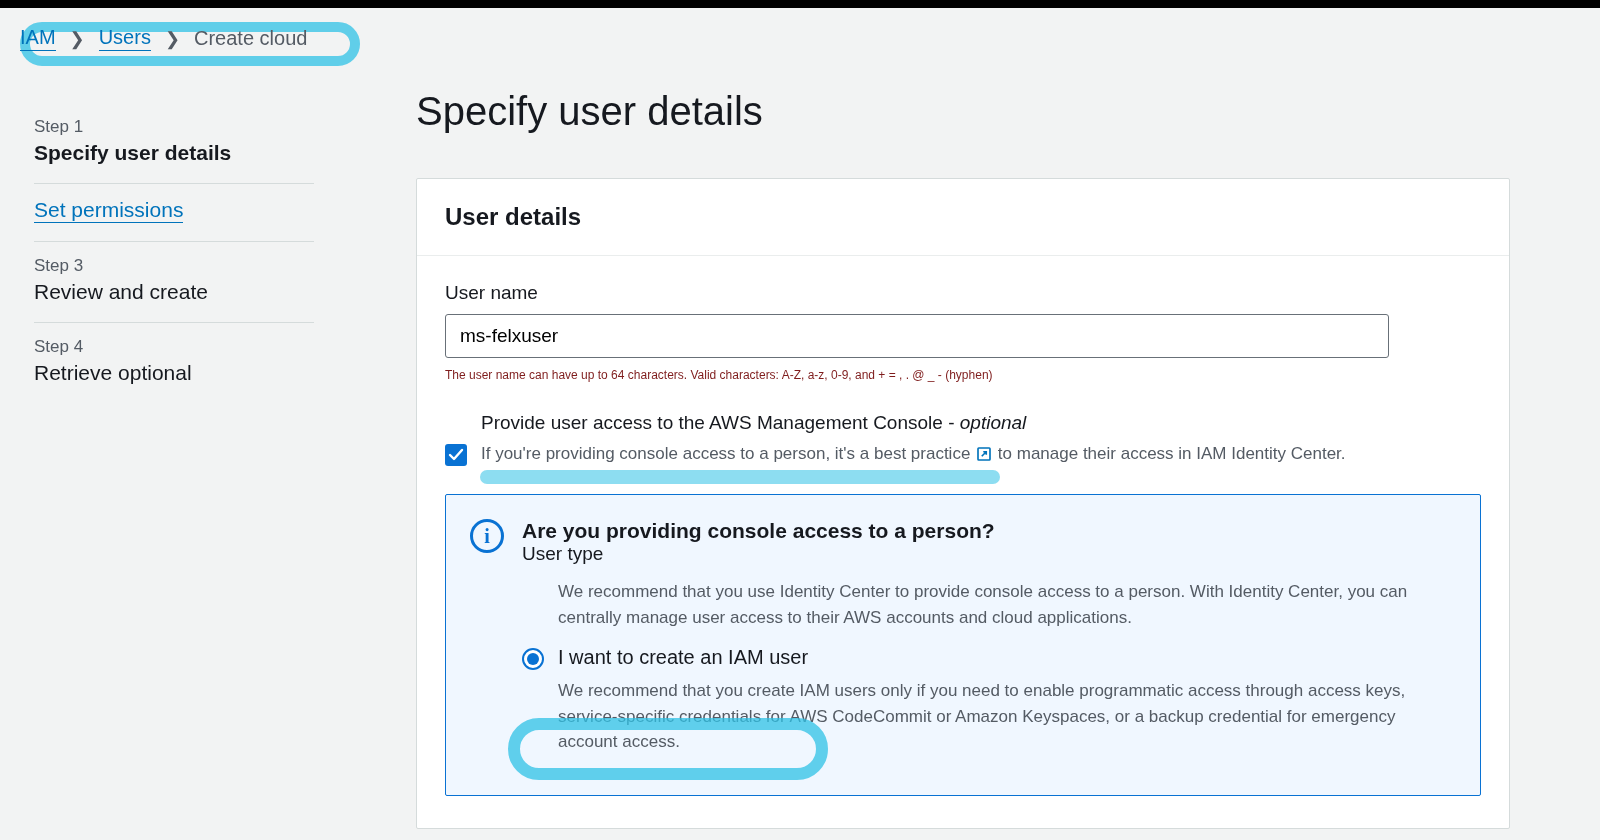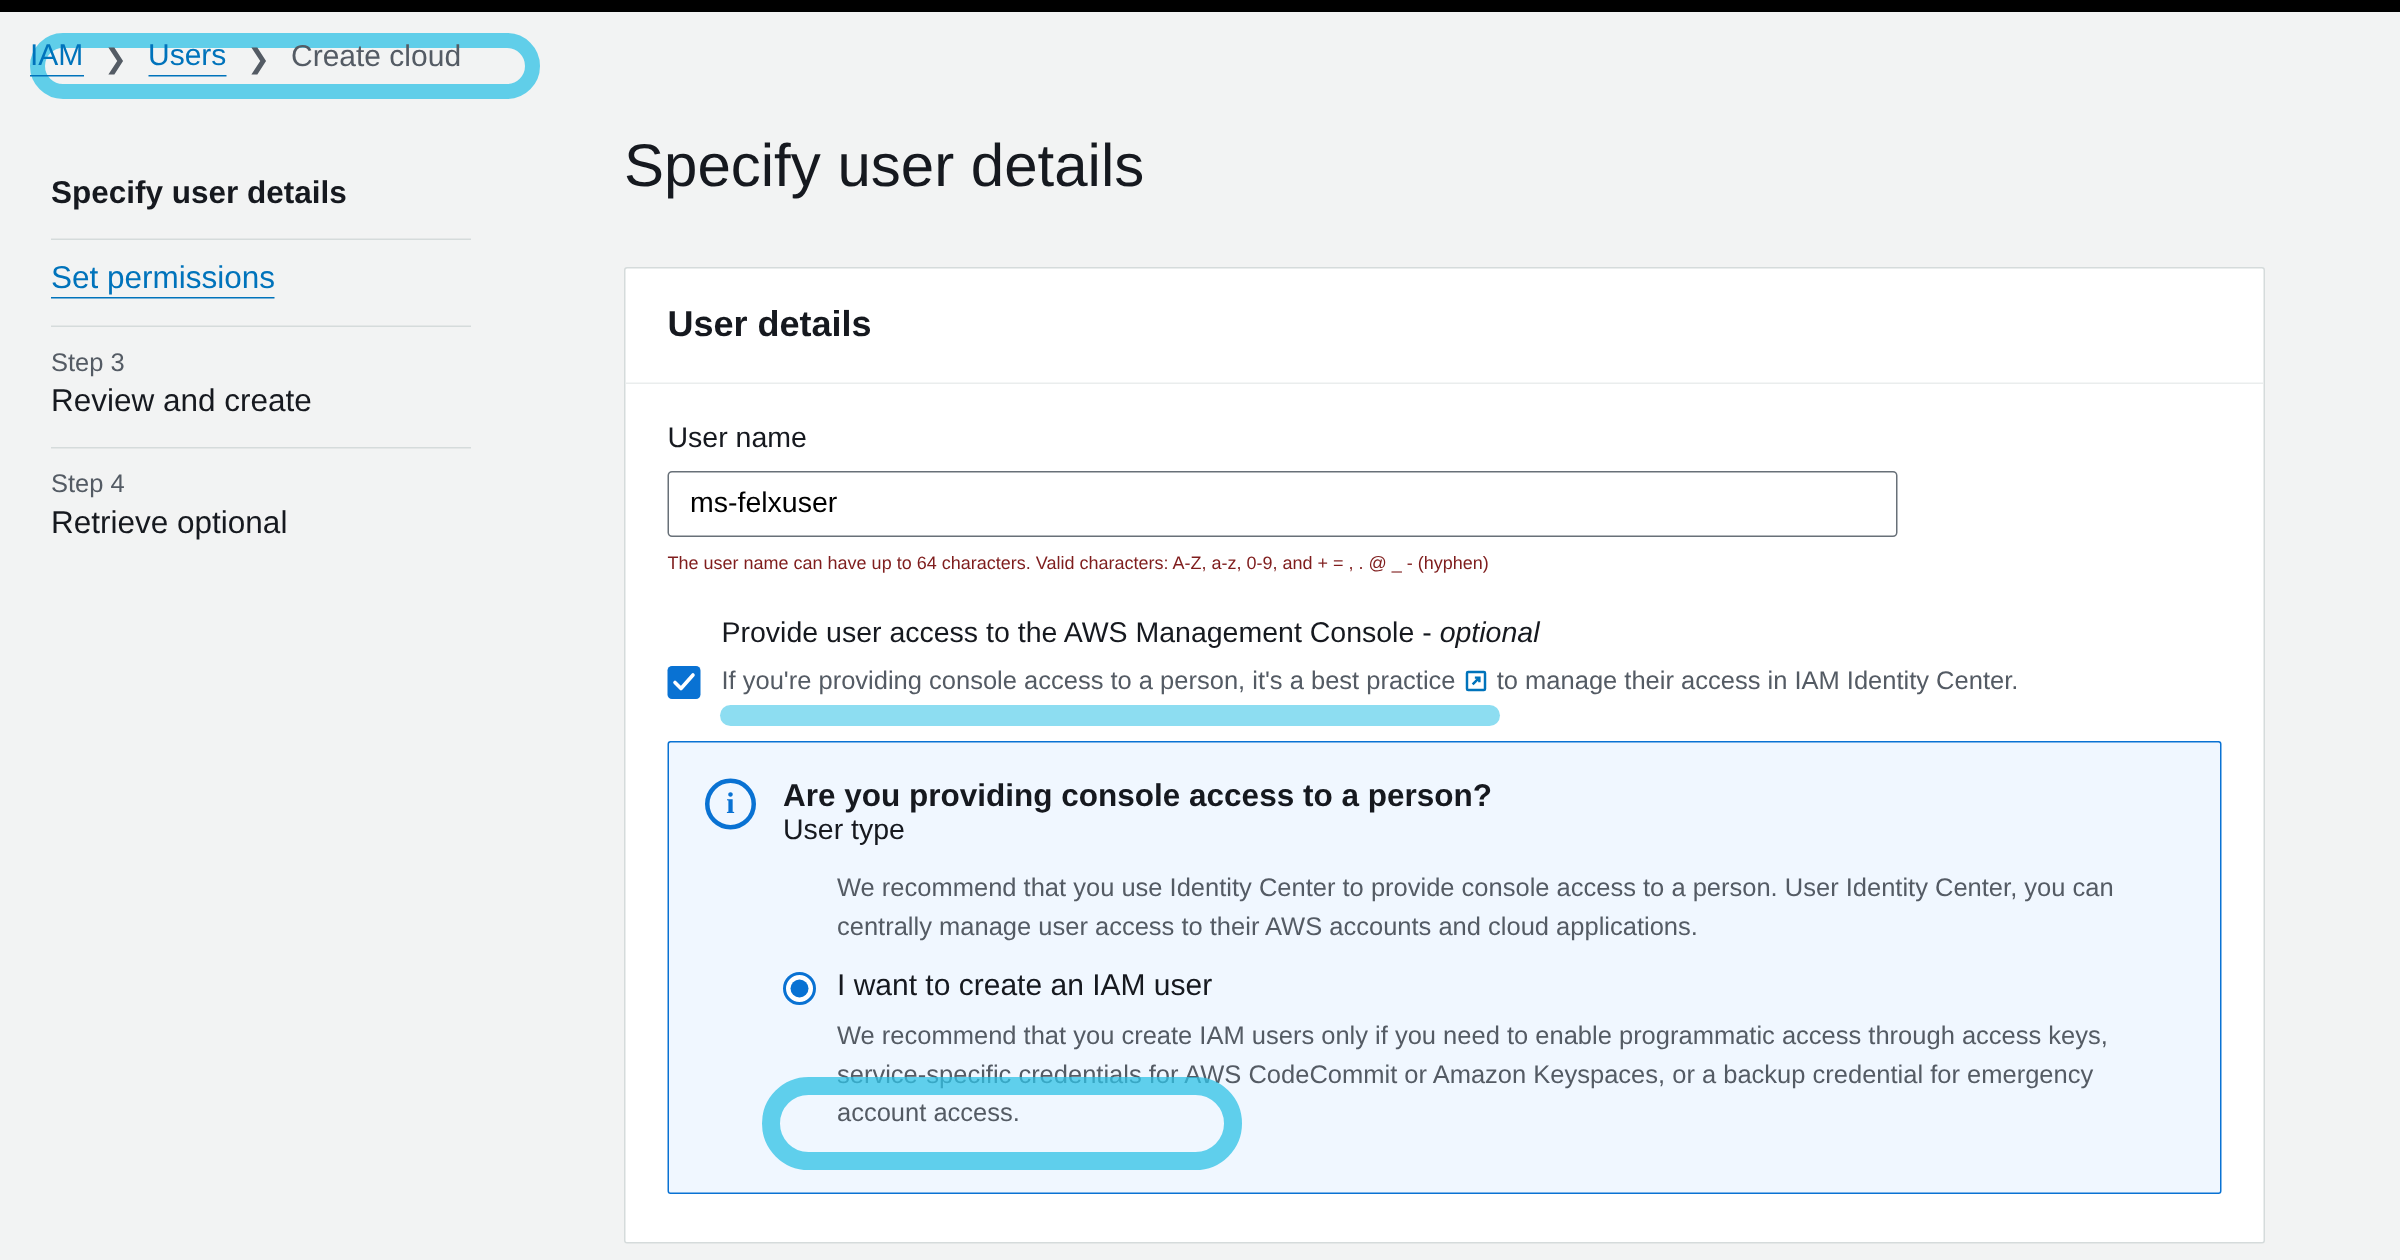--- a/index.html
+++ b/index.html
@@ -122,21 +122,21 @@
     font-weight: 700;
   }
   .panel-body {
     padding: 26px 28px 32px 28px;
   }
   .field-label {
     font-size: 19px;
     margin-bottom: 10px;
   }
   .text-input {
-    width: 820px;
+    width: 944px;
     max-width: 100%;
     padding: 10px 14px;
     font-size: 19px;
     border: 1px solid #687078;
     border-radius: 3px;
     background: #fff;
   }
   .hint {
     font-size: 12px;
     color: #7f1d1d;
@@ -255,20 +255,21 @@
   <a href="#">IAM</a>
   <span class="sep">❯</span>
   <a href="#">Users</a>
   <span class="sep">❯</span>
   <span class="current">Create cloud</span>
 </div>
 
 <div class="page">
   <div class="sidebar">
     <div class="step">
+      <div class="step-label">Step 1</div>
       <div class="step-title bold">Specify user details</div>
     </div>
     <div class="step">
       <div class="step-title link">Set permissions</div>
     </div>
     <div class="step">
       <div class="step-label">Step 3</div>
       <div class="step-title">Review and create</div>
     </div>
     <div class="step">
@@ -309,21 +310,21 @@
             </div>
           </div>
         </div>
 
         <div class="info-box">
           <div class="info-icon">i</div>
           <div class="info-content">
             <div class="info-title">Are you providing console access to a person?</div>
             <div class="subhead">User type</div>
 
-            <div class="radio-desc">We recommend that you use Identity Center to provide console access to a person. User Identity Center, you can centrally manage user access to their AWS accounts and cloud applications.</div>
+            <div class="radio-desc">We recommend that you use Identity Center to provide console access to a person. With Identity Center, you can centrally manage user access to their AWS accounts and cloud applications.</div>
 
             <div class="radio-row">
               <div class="radio selected"></div>
               <div class="radio-label">I want to create an IAM user</div>
             </div>
             <div class="radio-desc">We recommend that you create IAM users only if you need to enable programmatic access through access keys, service-specific credentials for AWS CodeCommit or Amazon Keyspaces, or a backup credential for emergency account access.</div>
           </div>
         </div>
 
       </div>

